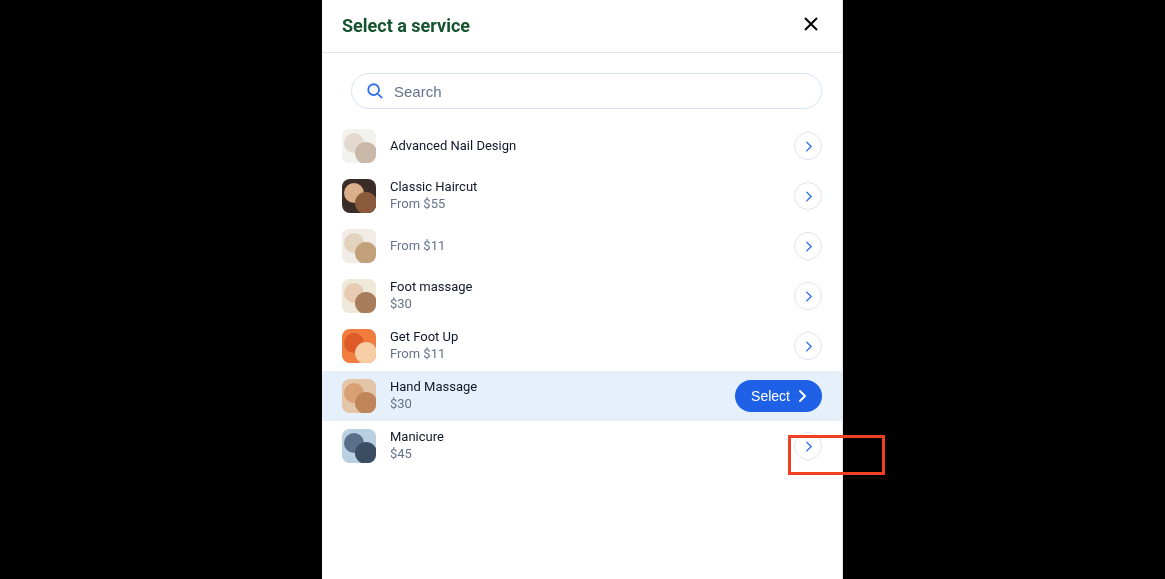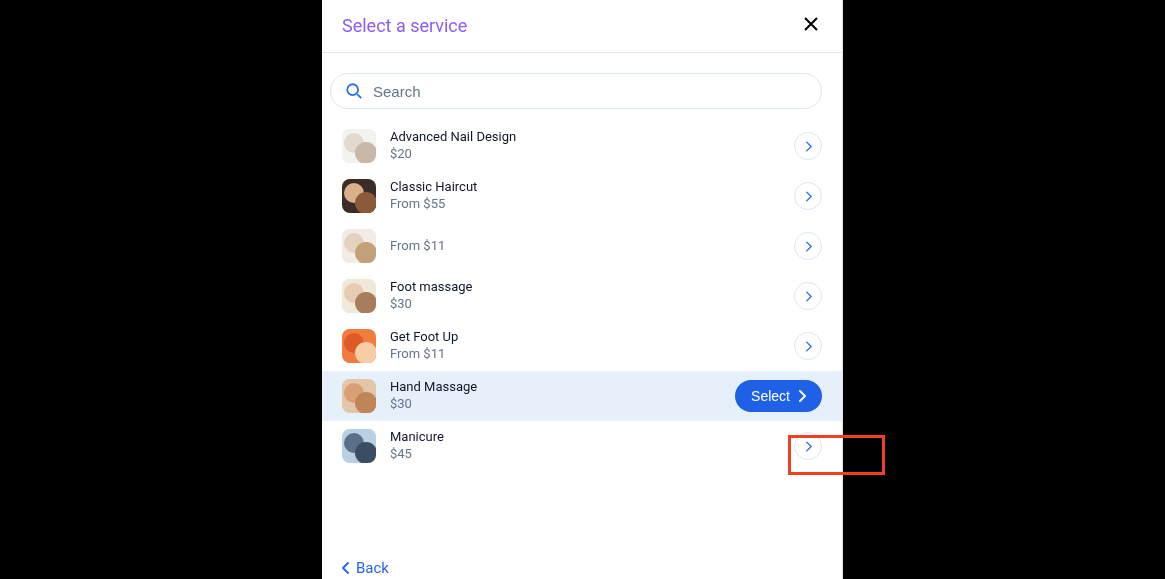--- a/index.html
+++ b/index.html
@@ -16,34 +16,34 @@
   }
   .modal-header {
     padding: 12px 20px 14px 20px;
     display: flex;
     justify-content: space-between;
     align-items: center;
     border-bottom: 1px solid #e5e5e5;
   }
   .modal-title {
     font-size: 18px;
-    font-weight: 400;
-    color: #8b5cf6;
+    font-weight: 700;
+    color: #14532d;
   }
   .close-btn {
     background: none;
     border: none;
     cursor: pointer;
     font-size: 18px;
     color: #000;
     padding: 4px;
     line-height: 1;
   }
   .search-wrap {
-    padding: 20px 20px 12px 8px;
+    padding: 20px 20px 12px 29px;
   }
   .search-field {
     display: flex;
     align-items: center;
     border: 1px solid #d6e4f5;
     border-radius: 24px;
     padding: 8px 14px;
     gap: 10px;
     background: #fff;
   }
@@ -171,21 +171,20 @@
 
   <div class="list-wrap" id="service-list">
       <div class="service-item">
         <div class="thumb"><svg viewBox="0 0 34 34">
             <rect width="34" height="34" fill="#f2f2ef"></rect>
             <circle cx="12" cy="14" r="10" fill="#e4d9cf"></circle>
             <circle cx="24" cy="24" r="11" fill="#c9b8a8"></circle>
           </svg></div>
         <div class="service-text">
           <div class="service-name">Advanced Nail Design</div>
-          <div class="service-price">$20</div>
         </div>
         <button class="expand-btn">
           <svg width="7" height="11" viewBox="0 0 8 12">
             <path d="M2 1 L7 6 L2 11" stroke="#2a6eed" stroke-width="1.6" fill="none" stroke-linecap="round" stroke-linejoin="round"></path>
           </svg>
         </button>
       </div>
       <div class="service-item">
         <div class="thumb"><svg viewBox="0 0 34 34">
             <rect width="34" height="34" fill="#3a2d28"></rect>
@@ -277,23 +276,15 @@
           <div class="service-price">$45</div>
         </div>
         <button class="expand-btn">
           <svg width="7" height="11" viewBox="0 0 8 12">
             <path d="M2 1 L7 6 L2 11" stroke="#2a6eed" stroke-width="1.6" fill="none" stroke-linecap="round" stroke-linejoin="round"></path>
           </svg>
         </button>
       </div>
     </div>
 
-  <div class="footer">
-    <a class="back-link">
-      <svg width="8" height="12" viewBox="0 0 8 12">
-          <path d="M6 1 L1 6 L6 11" stroke="#2563eb" stroke-width="1.8" fill="none" stroke-linecap="round" stroke-linejoin="round"></path>
-        </svg>
-      <span>Back</span>
-    </a>
-  </div>
 </div>
 
 <div class="highlight-box"></div>
 
 </body></html>

